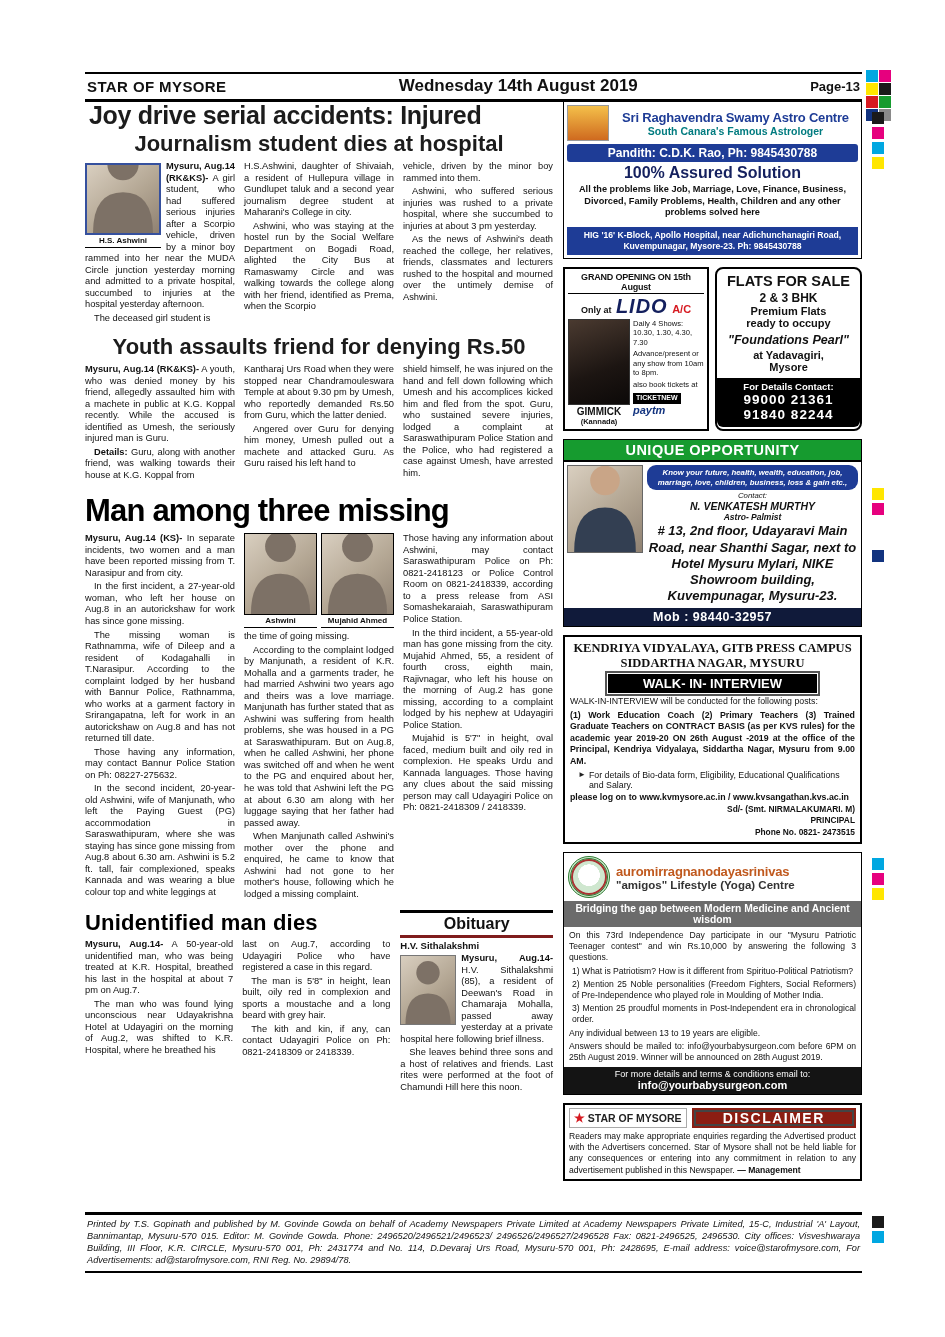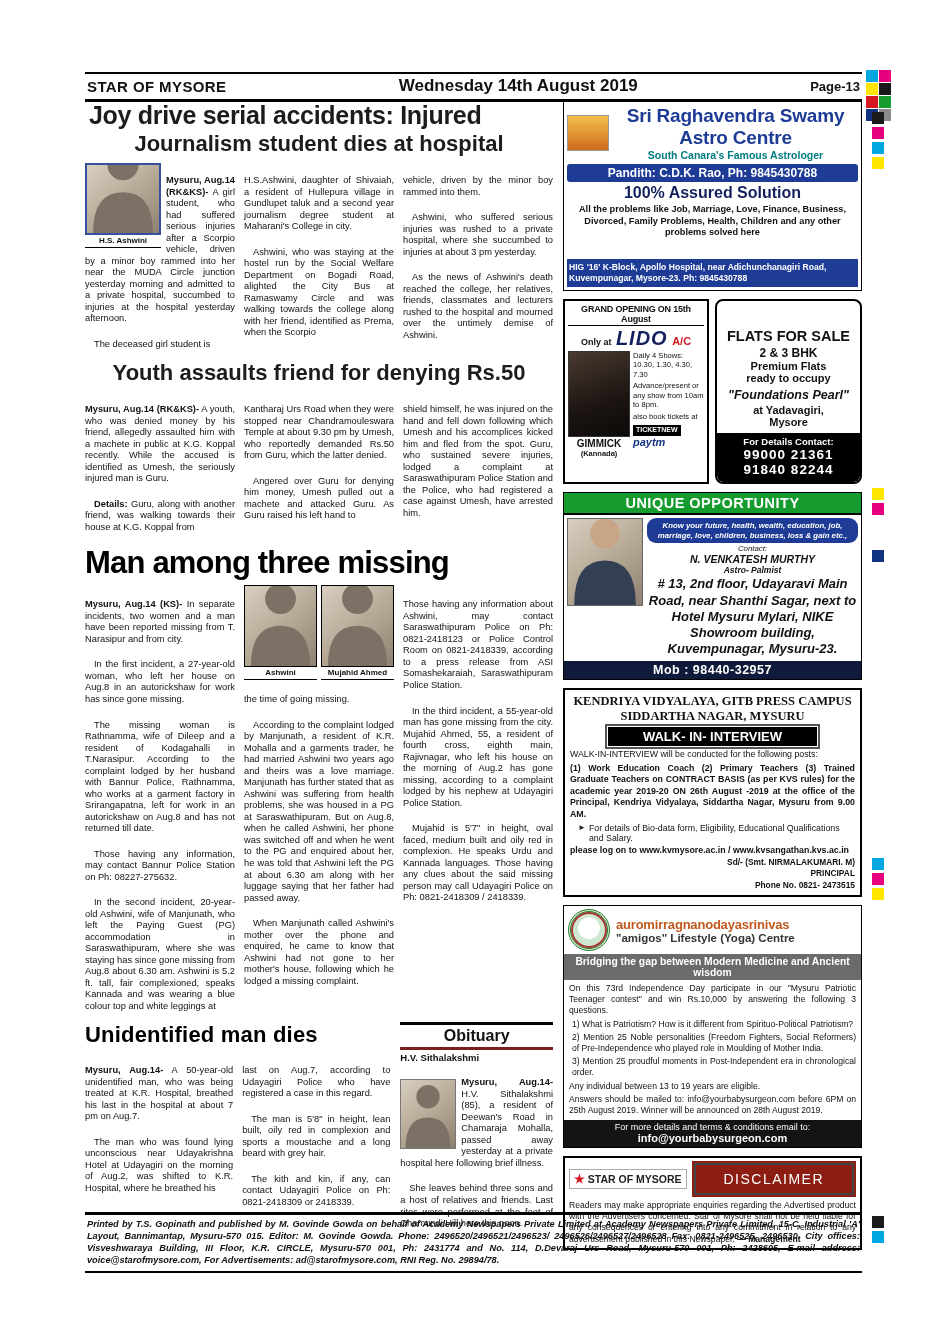--- a/index.html
+++ b/index.html
@@ -25,21 +25,21 @@
   
   .h1a { font-size:25px; font-weight:800; color:#1c1c1c; letter-spacing:-.3px; padding-left:4px; }
   .h1b { font-size:22px; font-weight:800; color:#1c1c1c; text-align:center; margin:1px 0 4px; }
   .h2t { font-size:22px; font-weight:800; color:#1c1c1c; text-align:center; margin:8px 0 4px; }
   .h3t { font-size:31px; font-weight:800; color:#000; letter-spacing:-.8px; margin:10px 0 4px; }
   .h4t { font-size:22px; font-weight:800; color:#000; letter-spacing:.2px; margin:0 0 3px; }
 
   
   .cols { display:flex; gap:9px; }
   .col { flex:1; font-size:9.3px; line-height:1.24; text-align:justify; }
-  .col p { margin:14px 0 2px; }
+  .col p { margin:0 0 2px; }
   .col p.ind { text-indent:9px; }
   .dl { font-weight:bold; }
 
   
   .photo { display:block; background:linear-gradient(140deg,#d9cfc0 0%,#b3a693 55%,#8f8172 100%); overflow:hidden; }
   .photo svg { display:block; width:100%; height:100%; }
   .a1photo { float:left; width:76px; margin:2px 5px 1px 0; }
   .a1photo .photo { height:72px; border:2px solid #35509e; }
   .cap { display:block; font-size:8px; font-weight:bold; text-align:center; border-bottom:1.5px solid #000; padding:1px 0; }
   .a3photos { display:flex; gap:4px; margin-bottom:3px; }
@@ -55,47 +55,47 @@
   .obname { font-size:9.5px; font-weight:bold; margin-bottom:2px; }
   .obphoto { float:left; width:56px; height:70px; margin:2px 5px 1px 0; border:1px solid #777; }
 
   
   .ad { border:1px solid #000; background:#fff; }
 
   .ad-astro { padding:3px; }
   .astro-top { display:flex; gap:4px; align-items:center; }
   .deity { width:42px; height:36px; background:linear-gradient(#f4c04a,#cf6a1f); border:1px solid #999; flex:none; }
   .astro-tt { flex:1; text-align:center; }
-  .astro-title { color:var(--astro-blue,#1e3c96); font-weight:bold; font-size:19px; letter-spacing:-.2px; }
+  .astro-title { color:var(--astro-blue,#1e3c96); font-weight:bold; font-size:13px; letter-spacing:-.2px; }
   .astro-sub { color:var(--astro-teal,#007b7f); font-weight:bold; font-size:10.5px; }
   .astro-bar { background:var(--astro-blue,#1e3c96); color:#fff; font-weight:bold; text-align:center;
                font-size:12px; padding:2px 0; border-radius:3px; margin:3px 0 2px; }
   .astro-solution { text-align:center; font-weight:bold; font-size:16px; color:#14205e; margin:1px 0 2px; }
   .astro-body { font-size:9.2px; font-weight:bold; text-align:center; line-height:1.25; }
   .astro-addr { background:var(--astro-blue,#1e3c96); color:#fff; font-size:8.6px; font-weight:bold;
-                text-align:left; padding:3px 2px; margin-top:20px; line-height:1.3; }
+                text-align:center; padding:3px 2px; margin-top:8px; line-height:1.3; }
 
   .ad-row2 { display:flex; gap:6px; }
   .ad-lido { width:146px; border-width:2px; padding:3px; text-align:center; }
   .lido-grand { font-size:9px; font-weight:bold; border-bottom:1px solid #000; padding-bottom:1px; letter-spacing:-.2px; }
   .lido-namerow { margin:1px 0; }
   .lido-only { font-size:9px; font-weight:bold; }
   .lido-name { font-size:20px; font-weight:800; font-style:italic; color:#14205e; letter-spacing:1px; }
   .lido-ac { font-size:11px; font-weight:bold; color:var(--red,#d61920); }
   .lido-mid { display:flex; gap:3px; text-align:left; }
   .poster { width:62px; height:86px; background:linear-gradient(160deg,#4a3a30 0%,#1c1512 60%,#0c0908 100%); border:1px solid #333; display:block; }
   .lido-movie { font-size:10px; font-weight:bold; text-align:center; margin-top:1px; }
   .lido-lang { font-size:7.5px; font-weight:bold; text-align:center; }
   .lido-right { flex:1; font-size:7.6px; line-height:1.25; }
   .lido-right p { margin-bottom:2px; }
   .tnew { display:inline-block; background:#000; color:#fff; font-size:7px; font-weight:bold; padding:1px 3px; margin-top:2px; }
   .paytm { display:block; color:var(--paytm-blue,#12337f); font-weight:800; font-style:italic; font-size:11px; }
 
   .ad-flats { flex:1; border-width:2px; border-radius:8px; padding:4px 4px 0; text-align:center; overflow:hidden; }
-  .flats-title { font-size:14.5px; font-weight:800; margin-bottom:2px;margin-top:23px; }
+  .flats-title { font-size:14.5px; font-weight:800; margin-bottom:2px; }
   .flats-l1 { font-size:12px; font-weight:bold; }
   .flats-l2, .flats-l3 { font-size:11px; font-weight:bold; }
   .flats-name { font-size:12.5px; font-weight:800; font-style:italic; margin:4px 0 2px; }
   .flats-loc { font-size:11px; font-weight:bold; }
   .flats-contact { background:#000; color:#fff; margin:5px -4px 0; padding:3px 0 5px; border-radius:0 0 6px 6px; }
   .flats-cl { font-size:9.5px; font-weight:bold; }
   .flats-ph { font-size:13.5px; font-weight:800; letter-spacing:1px; }
 
   .ad-unique { }
   .unique-head { background:var(--green,#169b2f); color:#fff; font-weight:800; text-align:center;
@@ -134,29 +134,29 @@
   .am-body p { margin-bottom:2px; }
   .am-q { padding-left:3px; }
   .am-footer { background:#141414; color:#fff; text-align:center; font-size:9px; padding:2px 0 3px; }
   .am-email { font-weight:800; font-size:11px; }
 
   .ad-disc { border-width:2px; padding:3px 4px; }
   .disc-head { display:flex; gap:5px; align-items:center; }
   .disc-logo { display:flex; align-items:center; gap:3px; font-weight:800; font-size:10.5px; color:#222;
                border:1px solid #aaa; padding:2px 4px; white-space:nowrap; }
   .disc-star { color:var(--red,#d61920); font-size:12px; }
-  .disc-title { flex:1; background:var(--maroon,#8c1d12); color:#fff; font-weight:400; text-align:center;
-                font-size:14px; padding:10px 0; letter-spacing:1.5px; outline:2px solid #444; outline-offset:-4px; }
+  .disc-title { flex:1; background:var(--maroon,#8c1d12); color:#fff; font-weight:700; text-align:center;
+                font-size:14px; padding:2px 0; letter-spacing:1.5px; outline:2px solid #444; outline-offset:-4px; }
   .disc-body { font-size:8.6px; text-align:justify; margin-top:3px; line-height:1.3; }
   .disc-sign { font-weight:bold; white-space:nowrap; }
 
   
   .footer { position:absolute; left:85px; top:1212px; width:777px;
             border-top:3px solid #000; border-bottom:2px solid #000;
-            padding:3px 2px 4px; font-size:9.2px; font-weight:bold; font-style:italic;
+            padding:3px 2px 4px; font-size:9.2px; font-weight:normal; font-style:italic;
             text-align:justify; line-height:1.32; }
 
   
   .sq { width:12px; height:12px; }
   .bg-cy{background:var(--cyan,#00a7e1);} .bg-mg{background:var(--magenta,#e6007e);}
   .bg-yl{background:var(--yellow,#ffe600);} .bg-bk{background:#1a1a1a;}
   .bg-rd{background:var(--red,#d61920);} .bg-gn{background:var(--green,#169b2f);}
   .bg-bl{background:var(--paytm-blue,#12337f);} .bg-gy{background:#8a8a8a;}
   .reg-grid { position:absolute; left:866px; top:70px; display:grid; grid-template-columns:12px 12px; gap:1px; }
   .regcol { position:absolute; left:872px; display:flex; flex-direction:column; gap:3px; }

